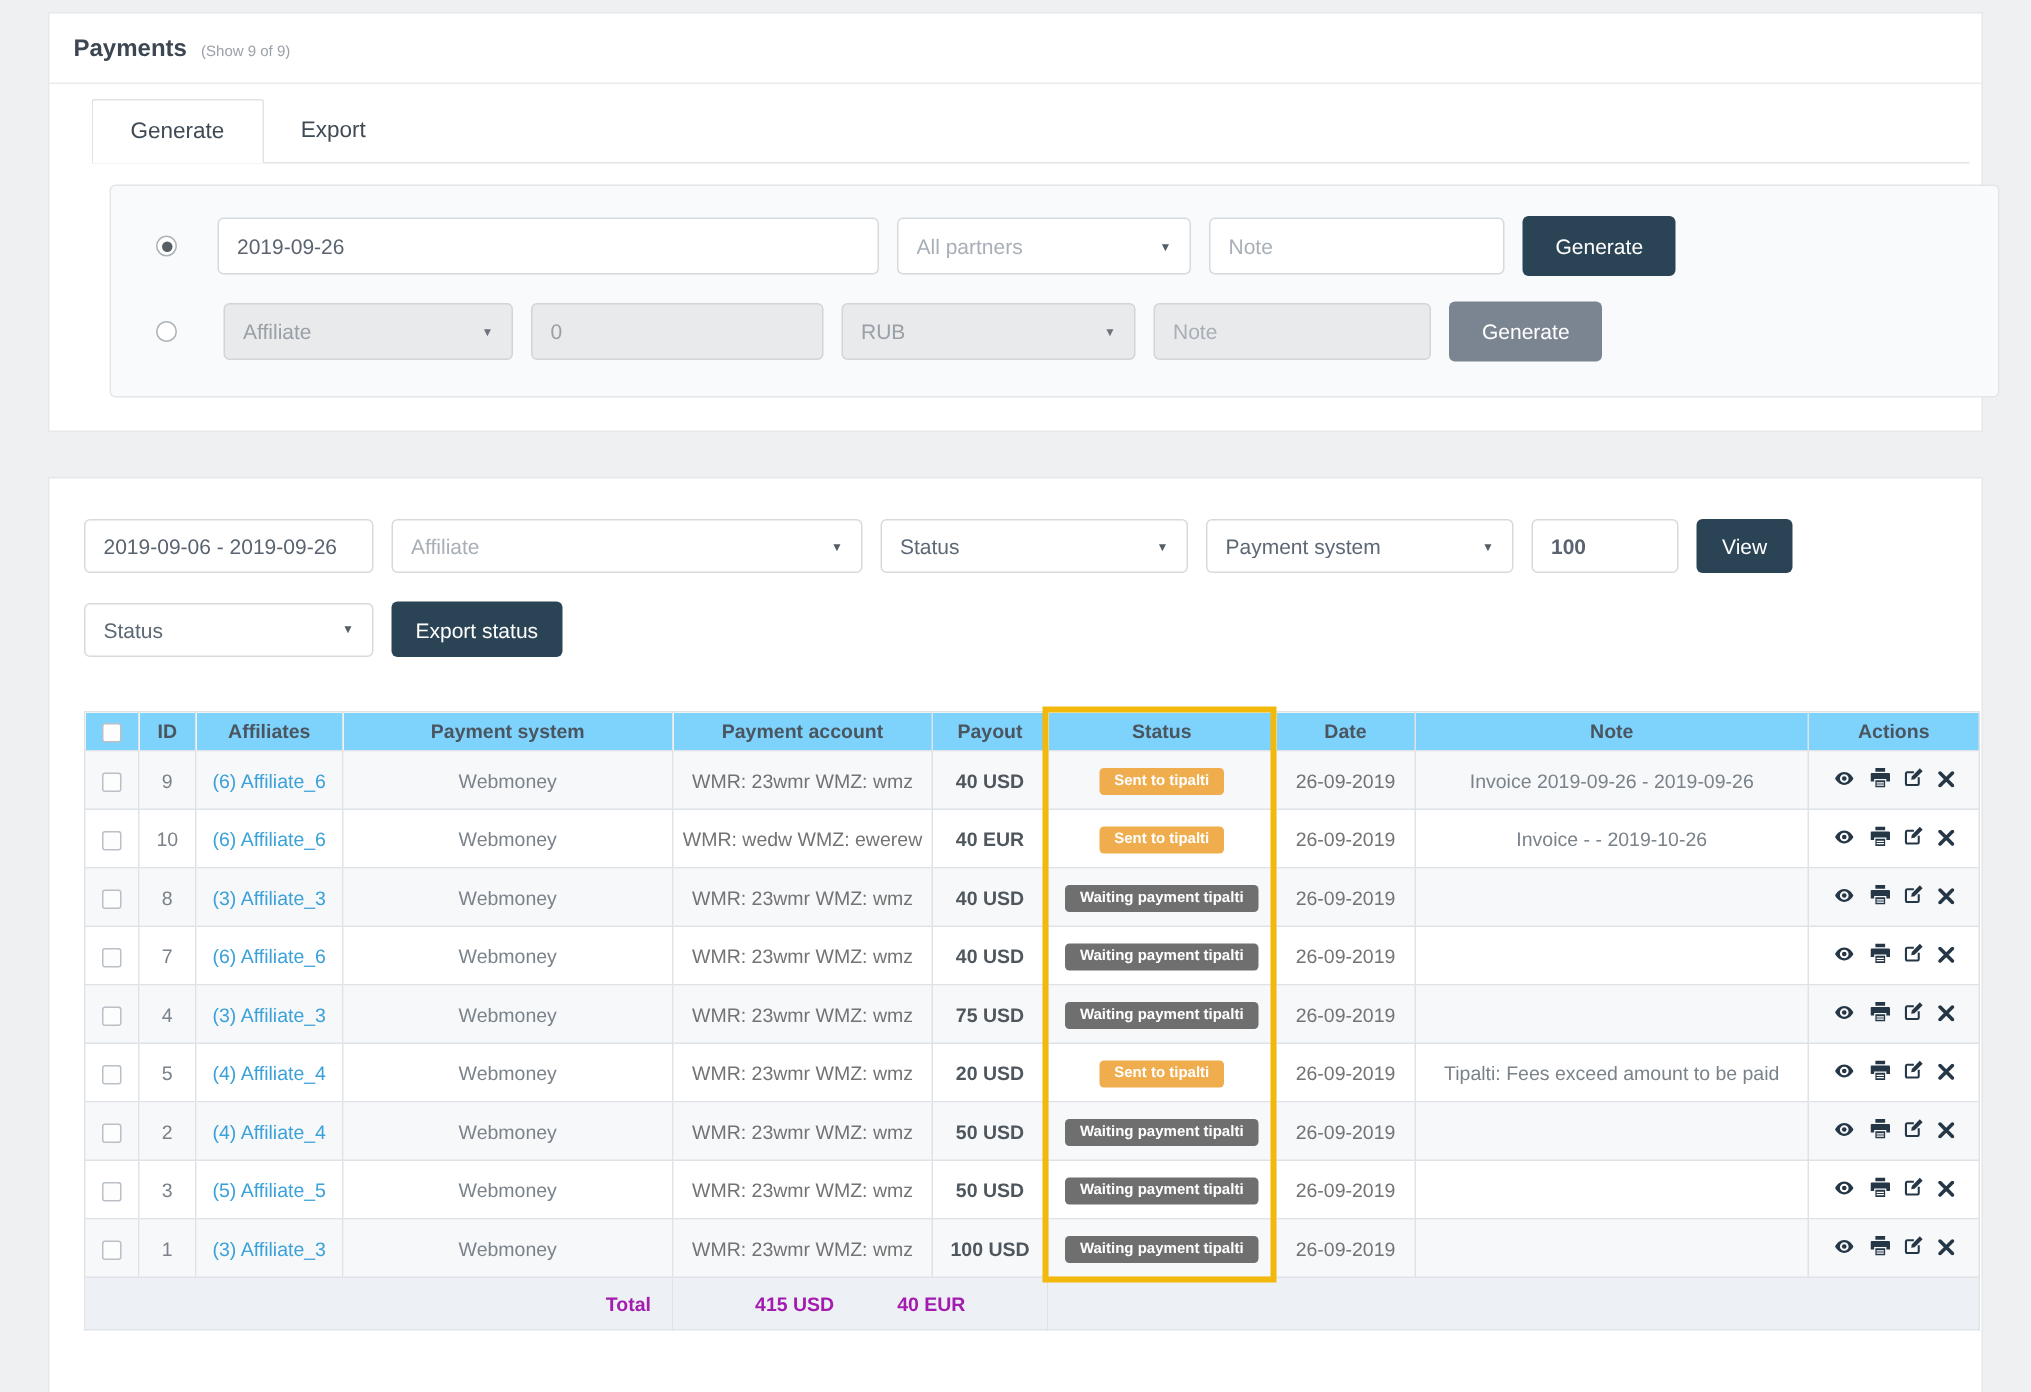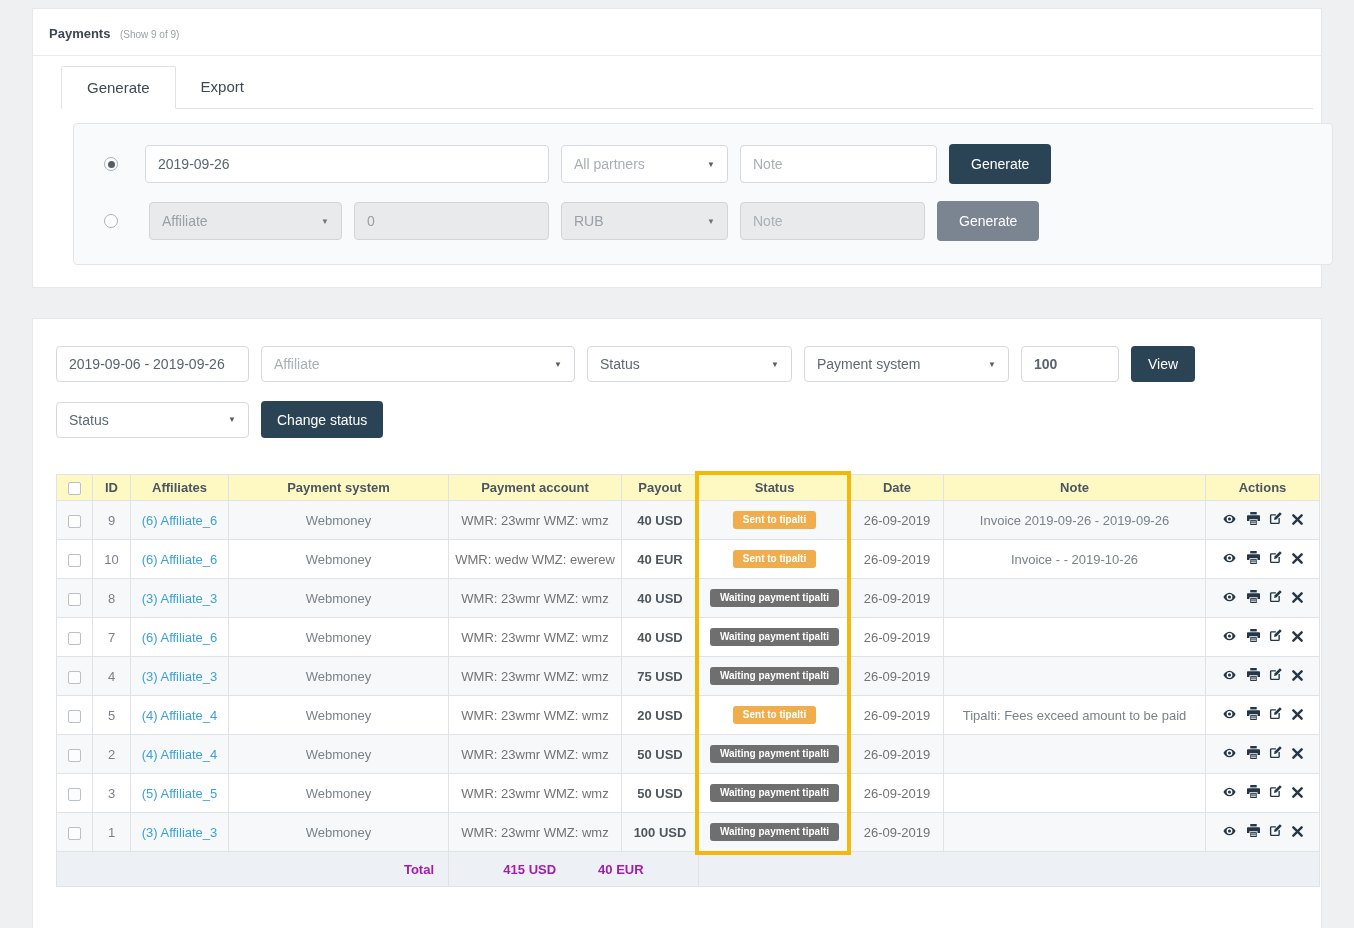--- a/index.html
+++ b/index.html
@@ -5,21 +5,21 @@
   * { margin:0; padding:0; box-sizing:border-box; }
   html,body { width:1354px; height:928px; background:#eff0f1; overflow:hidden;
               font-family:"Liberation Sans","DejaVu Sans",sans-serif; }
 
   .card { background:#fff; border:1px solid #e5e7e9; width:1290px; margin-left:32px; }
   .card1 { margin-top:8px; }
   .card2 { margin-top:30px; padding:27px 4px 42px 23px; min-height:608px; }
 
   
   .card-header { padding:15px 16px 13px; border-bottom:1px solid #e9ebee; }
-  .title { font-size:13px; font-weight:bold; color:#3d4752; }
+  .title { font-size:16px; font-weight:bold; color:#3d4752; }
   .subtitle { font-size:10px; color:#9aa1a8; margin-left:5px; }
 
   
   .card1-body { padding:10px 8px 22px 28px; }
   .tabs { border-bottom:1px solid #e0e3e6; display:flex; padding-left:0; }
   .tab { font-size:15px; color:#3f4a55; padding:12px 25px; cursor:pointer; }
   .tab.active { background:#fff; border:1px solid #e0e3e6; border-bottom:1px solid #fff;
                 margin-bottom:-1px; border-radius:2px 2px 0 0; }
 
   
@@ -36,42 +36,42 @@
          font-family:inherit; outline:none; white-space:nowrap; overflow:hidden; }
   .ctl::placeholder { color:#a8afb7; }
   .select { display:flex; align-items:center; justify-content:space-between; cursor:pointer; }
   .sel-text { overflow:hidden; white-space:nowrap; }
   .sel-ph { color:#a8afb7; }
   .sel-val { color:#5d6875; }
   .caret { font-size:8px; color:#555d65; margin-left:8px; }
   .disabled { background:#e9eaeb !important; border-color:#d2d5d8 !important; color:#9aa0a7 !important; }
   .disabled .sel-text { color:#9aa0a7; }
   .disabled .caret { color:#6d747b; }
-  .w404{width:404px} .w196{width:167px} .w197{width:197px} .w195{width:195px}
+  .w404{width:441px} .w196{width:196px} .w197{width:197px} .w195{width:195px}
   .w193{width:193px} .w185{width:185px} .w314{width:314px} .w205{width:205px} .w98{width:98px}
 
   .btn { border:none; border-radius:4px; color:#fff; font-size:14px; cursor:pointer;
          font-family:inherit; }
   .btn-dark { background:var(--accent_dark); }
   .btn-gray { background:var(--button_disabled); }
   .btn-gen { height:40px; padding:0 22px; }
   .btn-view { height:36px; padding:0 17px; margin-left:12px; }
   .btn-change { height:37px; padding:0 16px; margin-left:12px; }
 
   
   .filter-row { display:flex; align-items:center; }
   .filter-row + .filter-row { margin-top:19px; }
   .fctl { height:36px; }
 
   
   .table-wrap { position:relative; margin-top:36px; width:1263px; }
   table { border-collapse:collapse; table-layout:fixed; width:1263px; }
   th, td { border:1px solid #dfe3e8; text-align:center; font-size:13px; overflow:hidden;
            white-space:nowrap; }
-  th { background:#fef9c3; color:#4a5560; font-weight:bold; height:26px; padding:2px 4px; }
+  th { background:#7dd3fc; color:#4a5560; font-weight:bold; height:26px; padding:2px 4px; }
   td { height:39px; color:#7a828a; padding:2px 6px; }
   tr.stripe td { background:#f7f8fa; }
   .c-payout { font-weight:bold; color:#4f575e; }
   .c-date { color:#737373; }
   .aff-link { color:var(--link); text-decoration:none; cursor:pointer; }
   .checkbox { display:inline-block; width:13px; height:13px; border:1px solid #b9c0c7;
               border-radius:2px; background:#fdfdfd; cursor:pointer; vertical-align:middle; }
   .badge { display:inline-block; color:#fff; font-size:10px; font-weight:bold;
            padding:4px 10px; border-radius:3px; line-height:1; }
   .badge-sent { background:var(--badge_sent); }
@@ -148,21 +148,21 @@
     </div>
     <input class="ctl fctl w98" style="margin-right: 0px; font-weight: bold;" value="100">
     <button class="btn btn-dark btn-view">View</button>
   </div>
 
   <div class="filter-row">
     <div class="ctl fctl select w193" style="margin-right:0">
       <span class="sel-text sel-val">Status</span>
       <span class="caret">▼</span>
     </div>
-    <button class="btn btn-dark btn-change">Change status</button>
+    <button class="btn btn-dark btn-change">Export status</button>
   </div>
 
   <div class="table-wrap">
     <table>
       <colgroup>
         <col style="width:36px">
           <col style="width:38px">
           <col style="width:98px">
         <col style="width:220px">
           <col style="width:173px">

